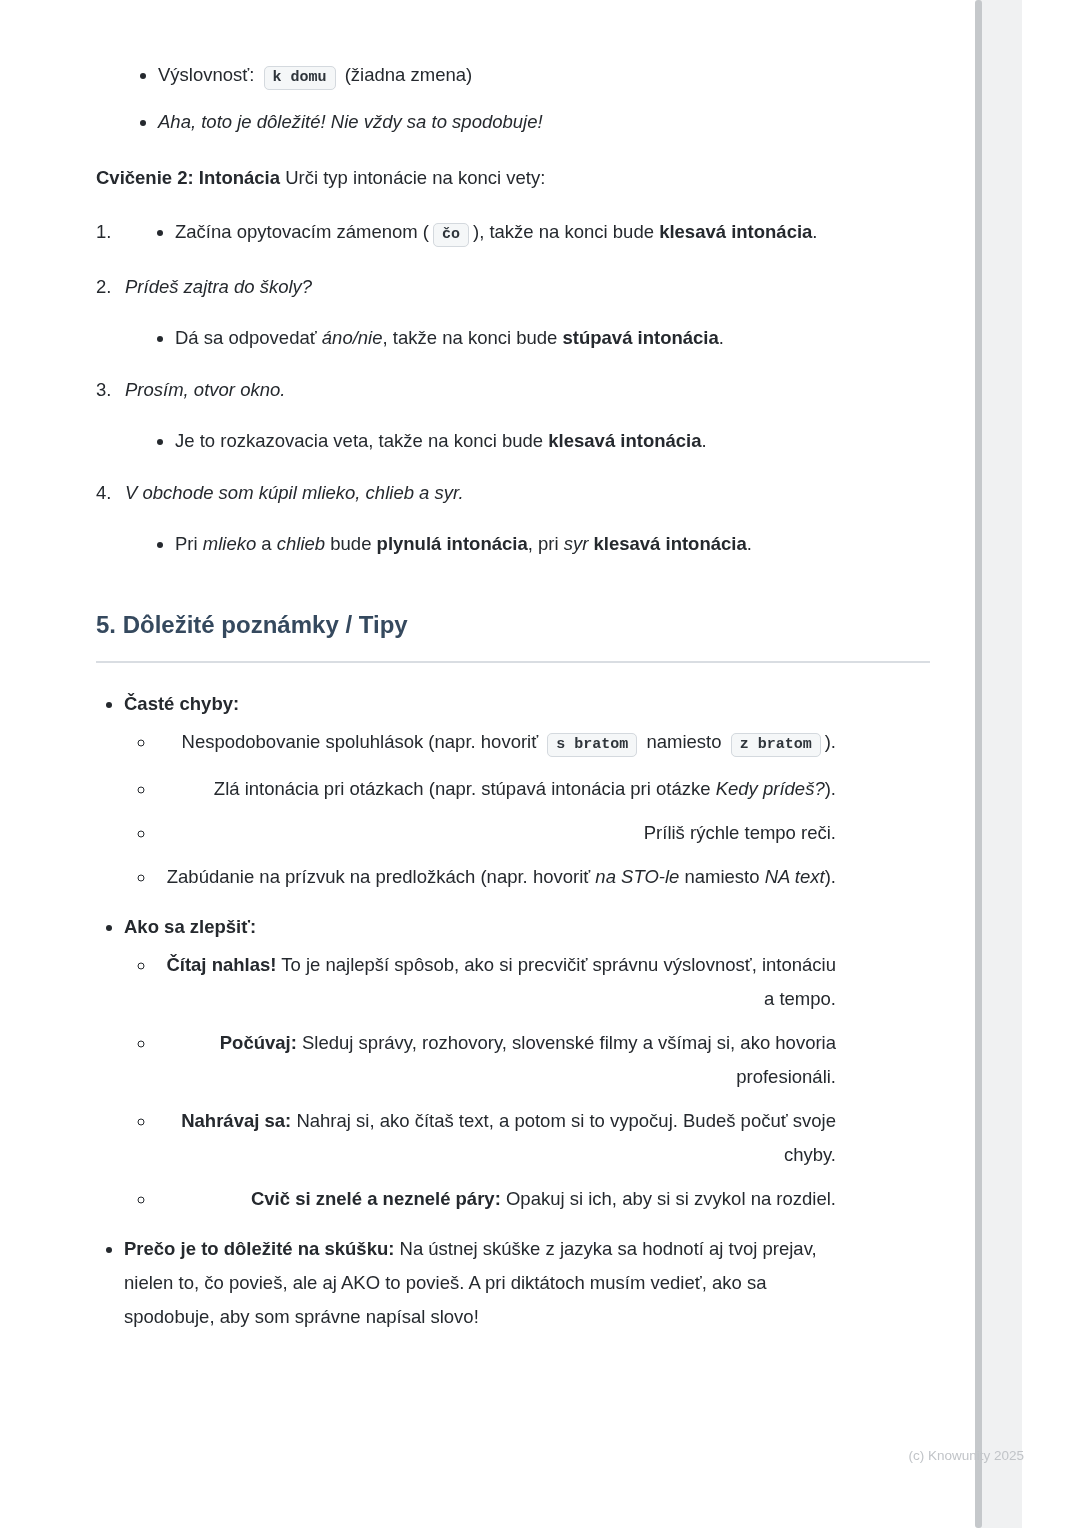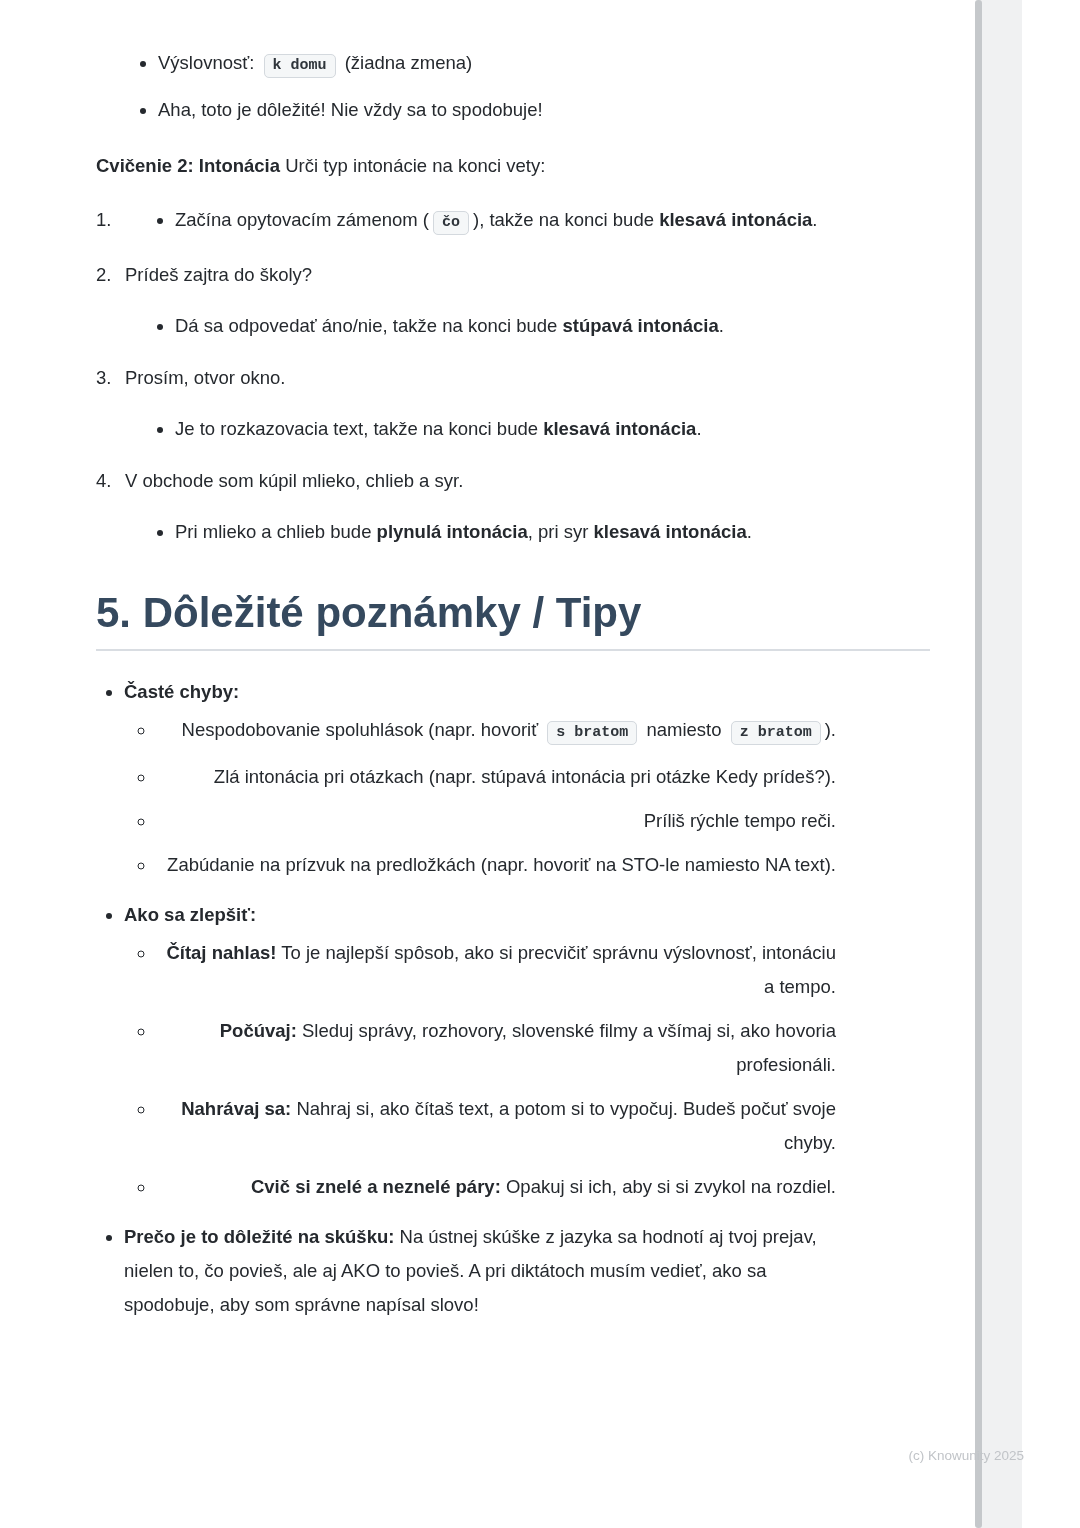--- a/index.html
+++ b/index.html
@@ -6,26 +6,26 @@
   html, body { margin: 0; padding: 0; }
   body {
     width: 1080px; height: 1528px;
     background: #ffffff;
     font-family: "Liberation Sans", "DejaVu Sans", sans-serif;
     font-size: 18.5px; line-height: 34px;
     color: #25292e;
     position: relative;
     overflow: hidden;
   }
-  .content { padding: 46px 150px 0 96px; position: relative; z-index: 2; }
+  .content { padding: 58px 150px 0 96px; position: relative; z-index: 2; }
 
   
   .s-n { }
   .s-b { font-weight: 700; }
-  .s-i { }
+  .s-i { font-style: italic; }
   code {
     font-family: "Liberation Mono", "DejaVu Sans Mono", monospace;
     font-size: 15px; font-weight: 700; color: #2f353b;
     background: #f5f7f8;
     border: 1px solid #d4d9de;
     border-radius: 5px;
     padding: 2px 8px 3px;
     margin: 0 4px;
     -webkit-box-decoration-break: clone;
     box-decoration-break: clone;
@@ -40,21 +40,21 @@
 
   
   ol.exercises { list-style: none; margin: 0; padding: 0; }
   ol.exercises > li { position: relative; padding-left: 29px; margin-bottom: 18px; }
   ol.exercises .num { position: absolute; left: 0; top: 0; }
   ul.answer { list-style: disc; margin: 17px; padding-left: 33px; }
   ul.answer .rich { display: block; max-width: 655px; }
 
   
   h2 {
-    font-size: 42px; line-height: 44px; font-weight: 700;
+    font-size: 24px; line-height: 44px; font-weight: 700;
     color: #35495e;
     margin: 42px 0 18px;
     padding-bottom: 14px;
     border-bottom: 2px solid #d9dde2;
   }
 
   
   ul.tips { list-style: disc; margin: 24px 0 12px; padding-left: 28px; }
   ul.tips > li { margin-bottom: 16px; }
   ul.tips > li > .rich { display: block; max-width: 700px; }
@@ -113,21 +113,21 @@
         <li>
           <div class="rich"><span class="s-n">Dá sa odpovedať </span><span class="s-i">áno/nie</span><span class="s-n">, takže na konci bude </span><span class="s-b">stúpavá intonácia</span><span class="s-n">.</span></div>
         </li>
       </ul>
     </li>
     <li>
       <span class="num">3.</span>
       <div class="rich q"><span class="s-i">Prosím, otvor okno.</span></div>
       <ul class="answer">
         <li>
-          <div class="rich"><span class="s-n">Je to rozkazovacia text, takže na konci bude </span><span class="s-b">klesavá intonácia</span><span class="s-n">.</span></div>
+          <div class="rich"><span class="s-n">Je to rozkazovacia veta, takže na konci bude </span><span class="s-b">klesavá intonácia</span><span class="s-n">.</span></div>
         </li>
       </ul>
     </li>
     <li>
       <span class="num">4.</span>
       <div class="rich q"><span class="s-i">V obchode som kúpil mlieko, chlieb a syr.</span></div>
       <ul class="answer">
         <li>
           <div class="rich"><span class="s-n">Pri </span><span class="s-i">mlieko</span><span class="s-n"> a </span><span class="s-i">chlieb</span><span class="s-n"> bude </span><span class="s-b">plynulá intonácia</span><span class="s-n">, pri </span><span class="s-i">syr</span><span class="s-n"> </span><span class="s-b">klesavá intonácia</span><span class="s-n">.</span></div>
         </li>

